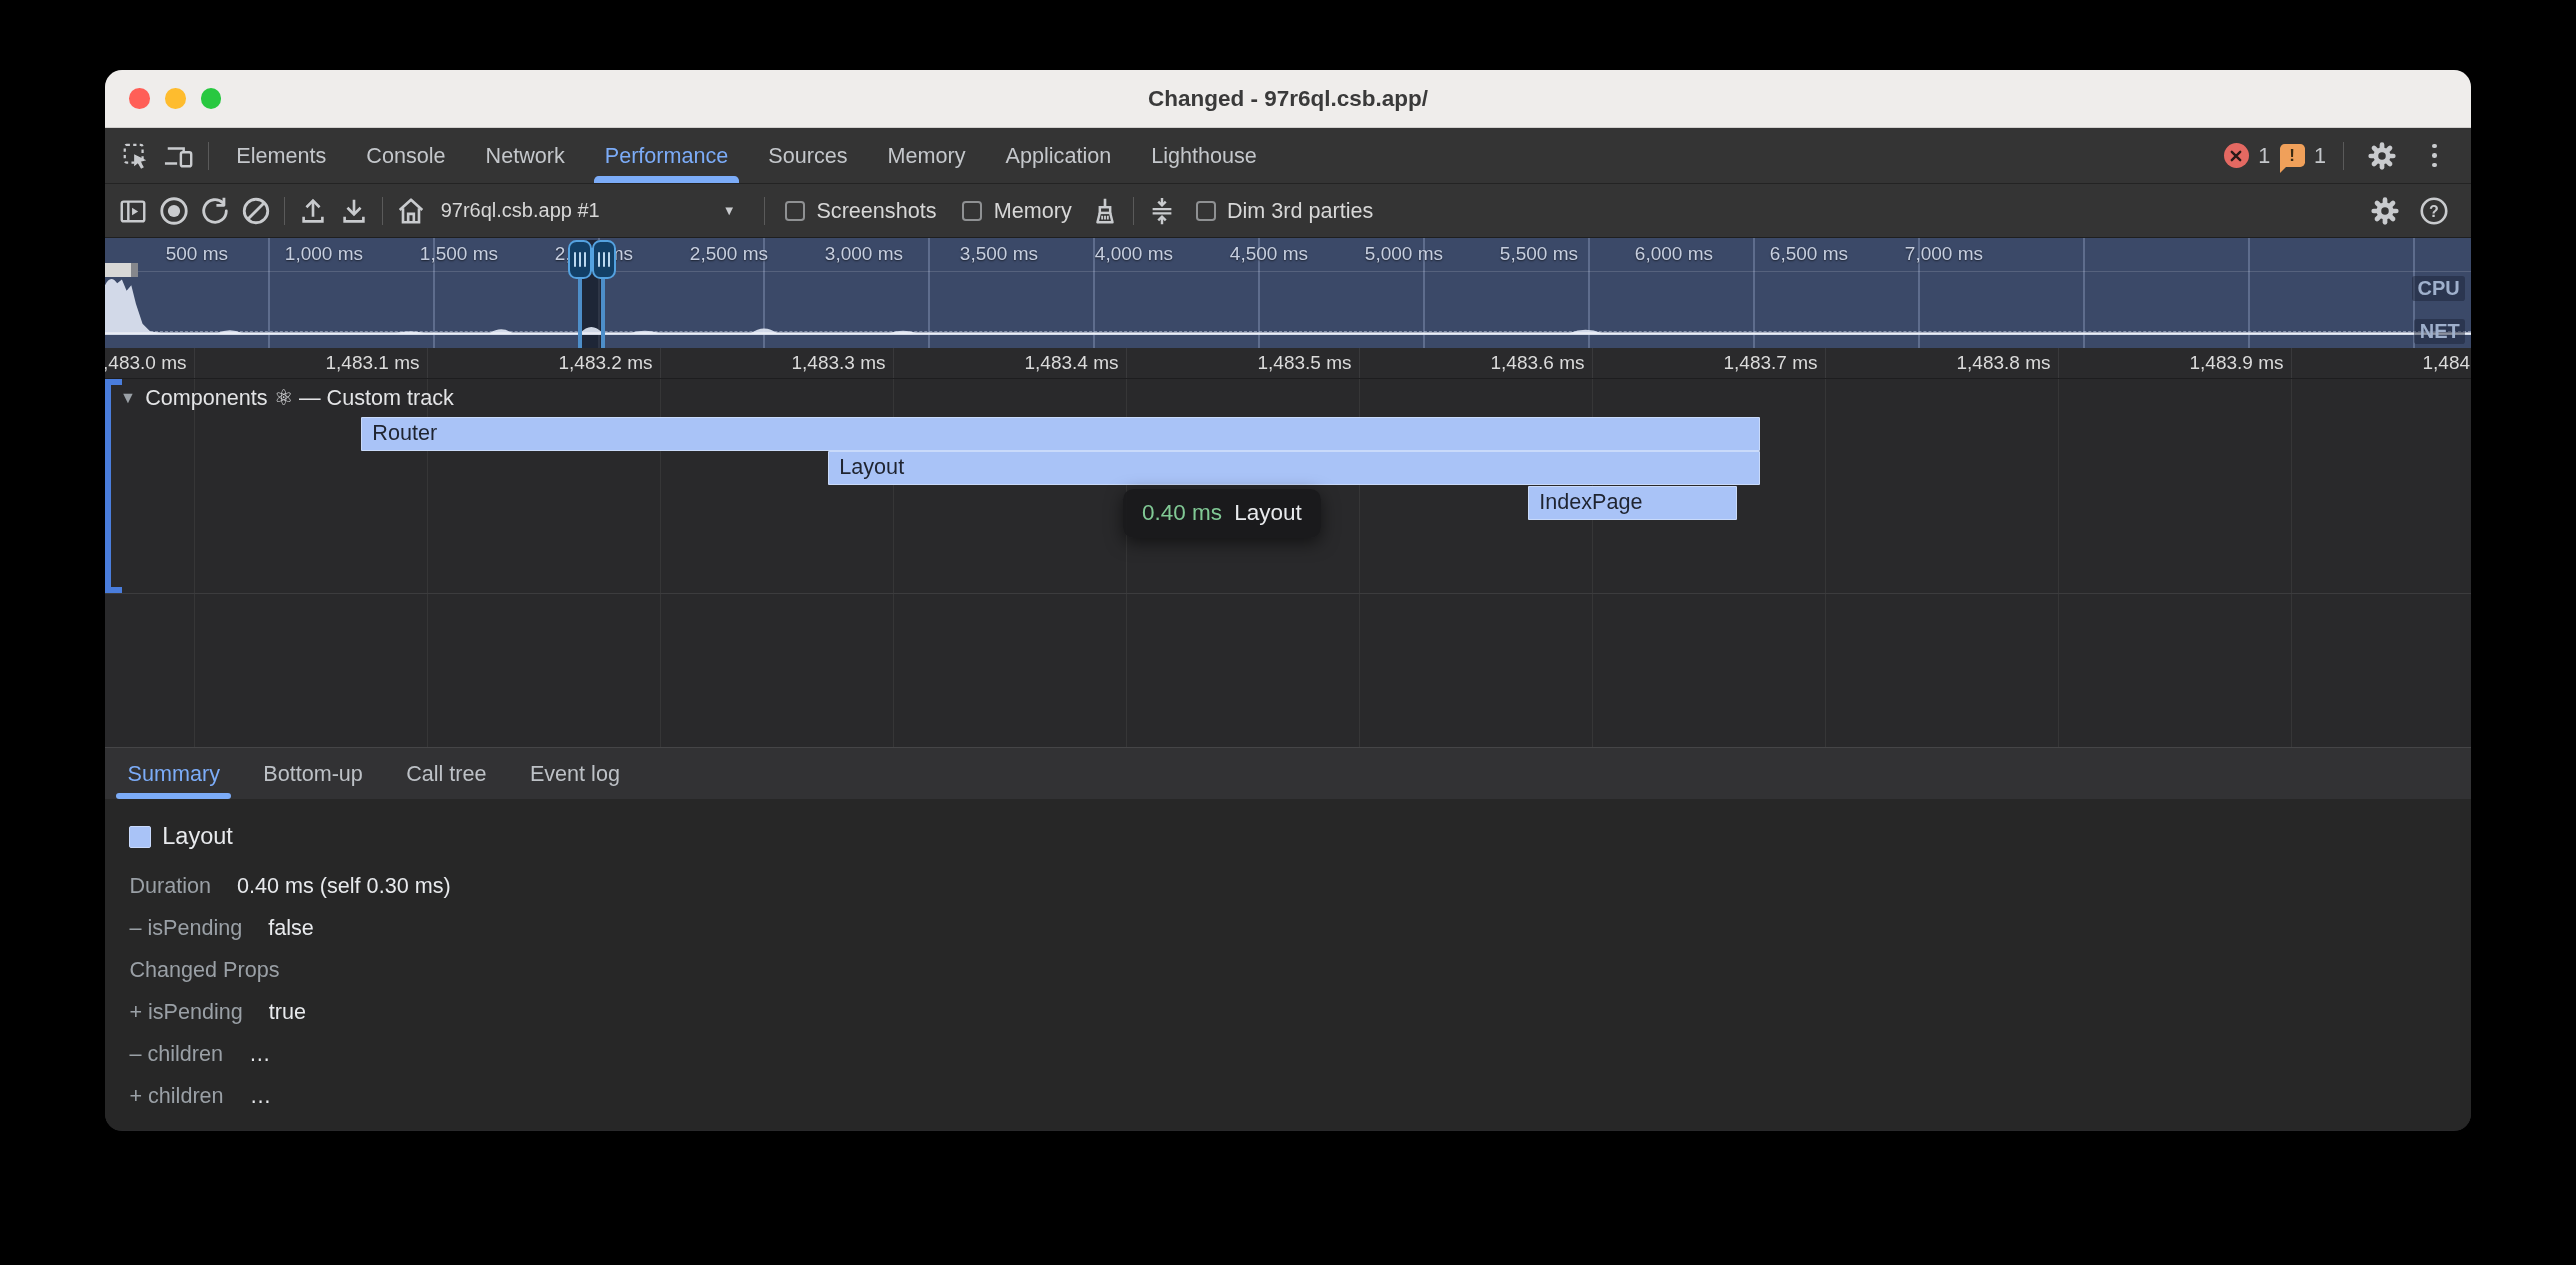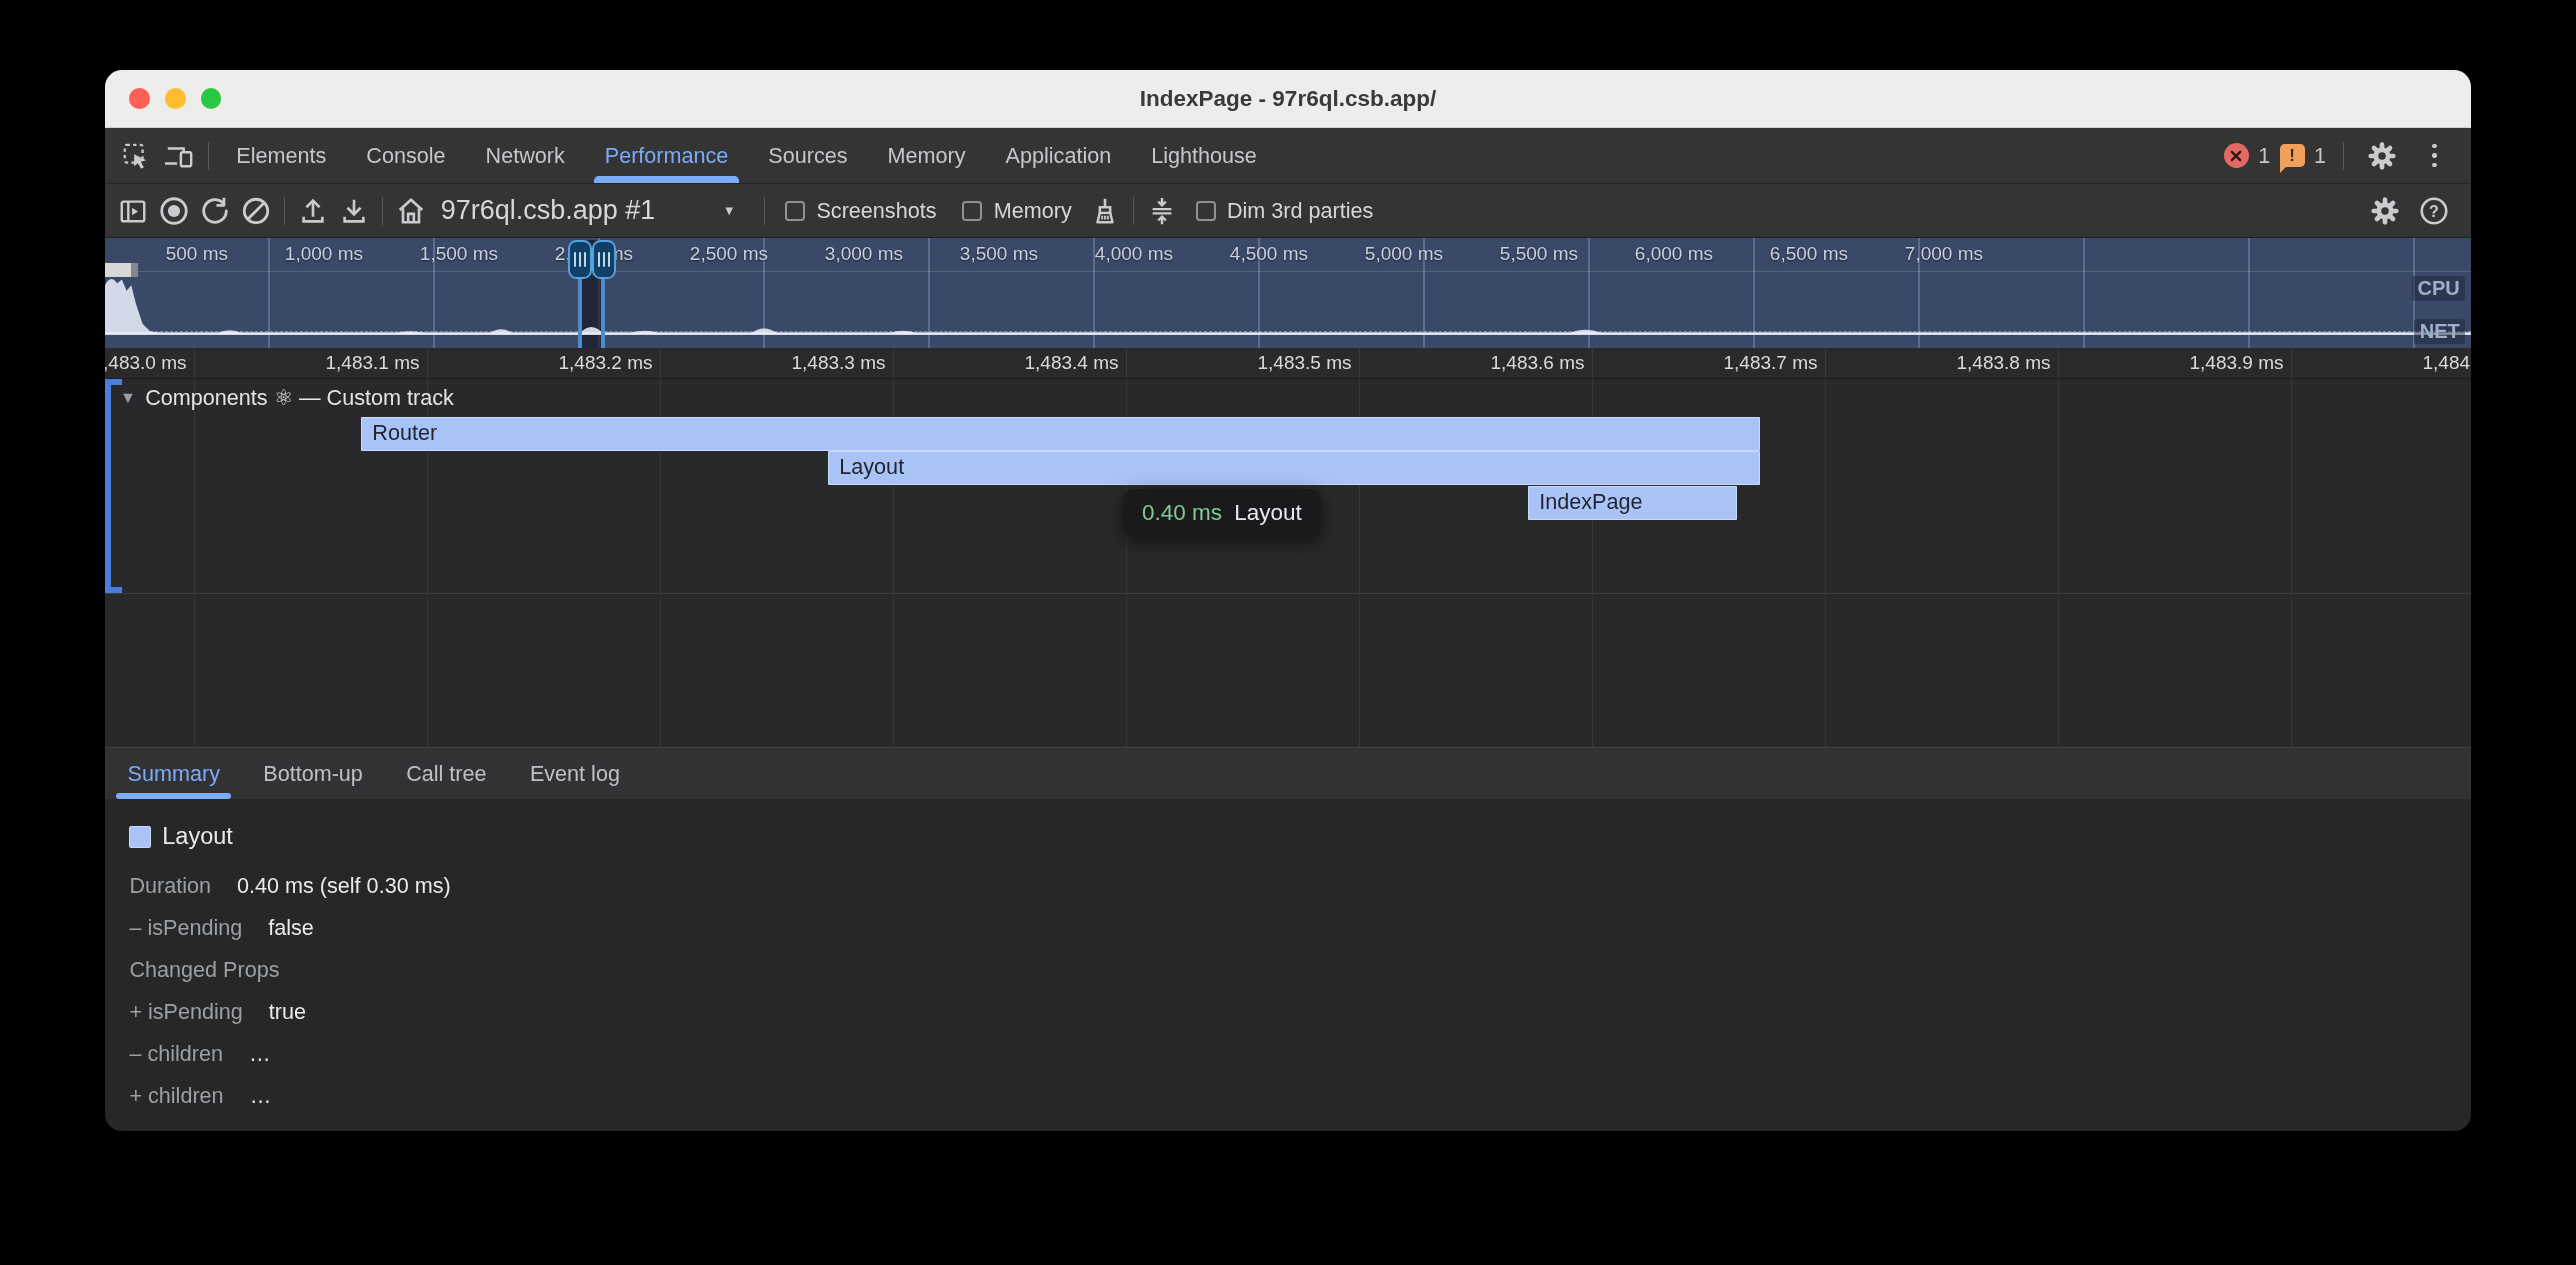--- a/index.html
+++ b/index.html
@@ -34,21 +34,21 @@
   .err-badge { width:25px; height:25px; border-radius:50%; background:#e46962; display:flex; align-items:center; justify-content:center; }
   .warn-badge { width:25px; height:23.5px; border-radius:4.7px 4.7px 4.7px 0; background:#f0a05a; display:flex; align-items:center; justify-content:center; position:relative; }
   .warn-badge::after { content:""; position:absolute; left:0; bottom:-5.6px; border:3.8px solid transparent; border-left-color:#f0a05a; border-top-color:#f0a05a; }
   .warn-mark { font-size:17px; font-weight:700; color:#35261014; color:#3a2a12; }
   .kebab { display:flex; flex-direction:column; gap:4.7px; align-items:center; }
   .kebab i { width:4.7px; height:4.7px; border-radius:50%; background:#c9cbce; }
   
   .toolbar { height:54px; background:#343434; display:flex; align-items:center; padding:0 7.5px; border-bottom:0.9px solid #1f1f1f; }
   .tool-btn { width:41px; height:41px; display:flex; align-items:center; justify-content:center; border-radius:5.6px; }
   .selector { display:flex; align-items:center; margin:0 5.6px 0 9.4px; min-width:310px; justify-content:space-between; }
-  .selector-label { font-size:27px; color:#d7d7d7; }
+  .selector-label { font-size:20px; color:#d7d7d7; }
   .dd-arrow { font-size:13px; color:#c9cbce; margin-left:53px; margin-right:15px; }
   .chk { display:flex; align-items:center; gap:11.3px; margin:0 13px; }
   .chk-box { width:20px; height:20px; border:2.3px solid #8f9193; border-radius:3.8px; }
   .chk-label { font-size:21.6px; color:#d7d7d7; white-space:nowrap; }
   .toolbar-right { margin-left:auto; display:flex; align-items:center; gap:7.5px; padding-right:9.4px; }
   
   .overview { height:110px; position:relative; background:#3b4968; overflow:hidden;
     background-image:repeating-linear-gradient(90deg, transparent 0 163px, rgba(176,192,226,.30) 163px 165px); }
   .ov-ticks { position:absolute; top:0; left:0; height:34px; display:flex; border-bottom:0.9px solid rgba(255,255,255,.14); width:2366px; }
   .ov-cell { width:135px; flex:none; text-align:right; padding-right:12px; font-size:19px; color:#c7cfe0; line-height:32px; text-shadow:0 0.9px 1.9px rgba(0,0,0,.6); overflow:hidden; white-space:nowrap; }
@@ -103,21 +103,21 @@
 <body>
 
 <div class="window">
 
   <div class="titlebar">
     <div class="traffic">
       <div class="tl red"></div>
       <div class="tl yellow"></div>
       <div class="tl green"></div>
     </div>
-    <div class="title-text">IndexPage - 97r6ql.csb.app/</div>
+    <div class="title-text">Changed - 97r6ql.csb.app/</div>
   </div>
 
   <div class="tabbar">
     <div class="tabbar-left">
       <div class="icon-btn">
         <span>
             <svg class="ic" width="30" height="30" viewBox="0 0 32 32">
               <rect x="4" y="4" width="19" height="19" rx="2" fill="none" stroke="#c9cbce" stroke-width="2.4" stroke-dasharray="3.5 3.5"></rect>
               <path d="M14 14 L27 20.5 L21 22 L24.4 28 L21.4 29.6 L18 23.6 L14 27 Z" fill="#c9cbce"></path>
             </svg>

